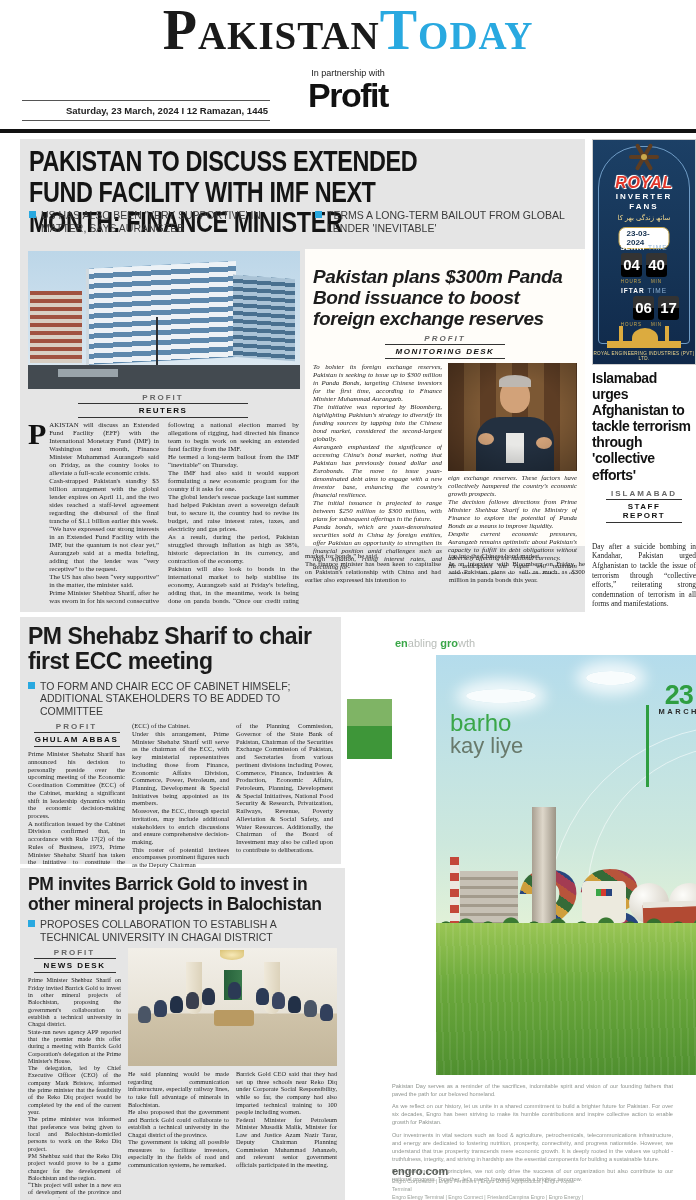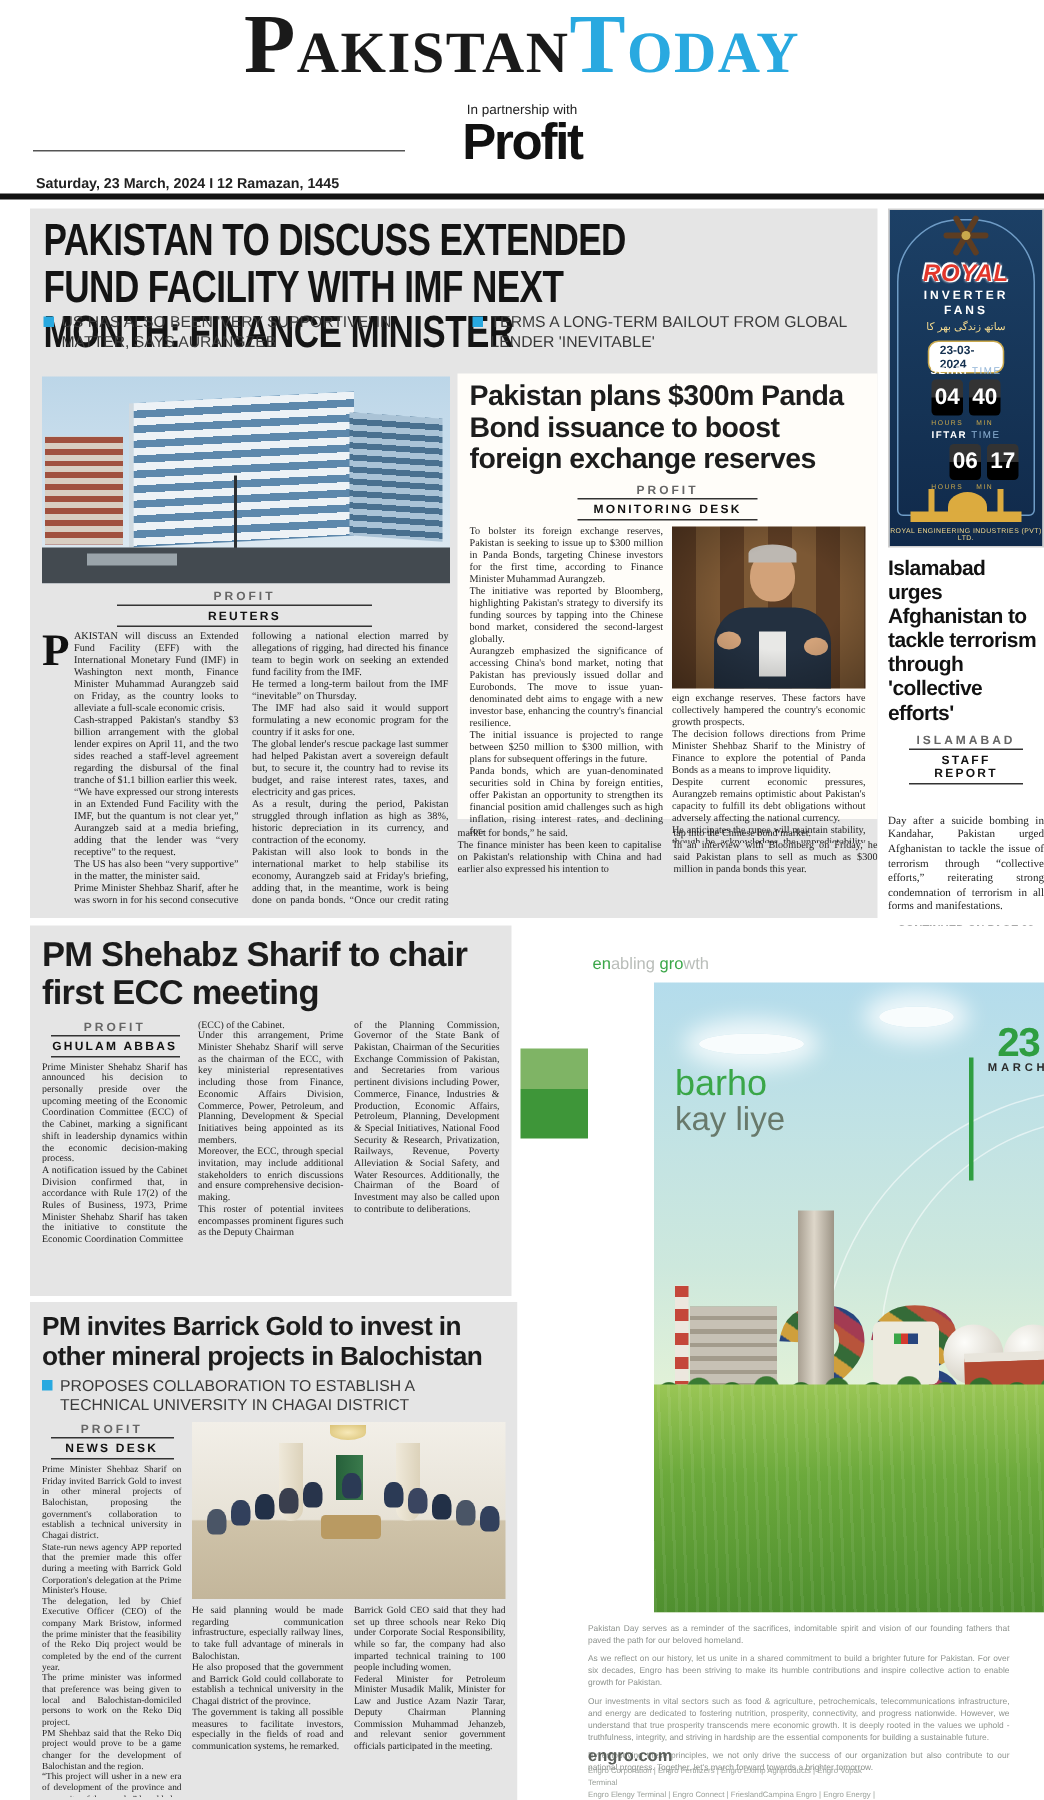--- a/index.html
+++ b/index.html
@@ -10,21 +10,21 @@
     font-family:"Liberation Sans", sans-serif; color:#1a1a1a;
   }
   
   .mast-title { position:absolute; top:2px; left:0; width:100%; text-align:center;
     font-family:"Liberation Serif", serif; font-variant:small-caps; font-size:56px; font-weight:600; letter-spacing:1px; line-height:1;}
   .mast-title .blue { color:#29a9e0; }
   .partnership { position:absolute; top:68px; left:0; width:100%; text-align:center; font-size:9px; color:#222; }
   .profit-logo { position:absolute; top:76px; left:0; width:100%; text-align:center;
     font-size:34px; font-weight:900; letter-spacing:-1.5px; color:#111; }
   .dateline, .issueline { position:absolute; top:100px; font-size:9.5px; font-weight:bold; color:#222;
-    border-top:1px solid #555; border-bottom:1px solid #555; padding:16px 2px; text-align:left;}
+    border-top:1px solid #555; border-bottom:1px solid #555; padding:4px 2px; text-align:right;}
   .dateline { left:22px; width:248px; }
   .issueline { right:22px; width:258px; }
   .mast-rule { position:absolute; top:129px; left:0; width:696px; height:4px; background:#121212; }
 
   
   .story-box { position:absolute; background:#e5e5e5; }
   .byline-block { text-align:center; }
   .byline-brand { font-size:8px; letter-spacing:2px; color:#666; font-weight:bold;
     border-bottom:1px solid #333; display:block; padding-bottom:1px;}
   .byline-source { font-size:8px; letter-spacing:1.5px; color:#111; font-weight:bold;
@@ -55,21 +55,21 @@
   .street-strip { position:absolute; left:0; bottom:0; width:100%; height:24px; background:#434a50; }
   .street-strip:before { content:""; position:absolute; left:30px; top:4px; width:60px; height:8px; background:#9aa4aa; }
   .pole { position:absolute; left:128px; bottom:20px; width:2px; height:52px; background:#2c2f32; }
   #lead-byline { position:absolute; left:58px; top:254px; width:170px; }
   #lead-cols { position:absolute; left:8px; top:282px; width:272px; height:184px; display:flex; gap:9px; }
   #lead-cols .col { width:131px; height:184px; }
   .dropcap { float:left; font-family:"Liberation Serif", serif; font-size:30px; line-height:0.82;
     font-weight:bold; padding:1px 3px 0 0; color:#111; }
 
   
-  #panda-box { position:absolute; left:305px; top:249px; width:280px; height:297px; background:#fffdf9; padding:6px 8px; }
+  #panda-box { position:absolute; left:305px; top:249px; width:280px; height:297px; background:#fffdf9; padding:18px 8px;font-style:italic; }
   #panda-headline { font-size:19px; font-weight:700; line-height:1.1; letter-spacing:-0.4px; color:#1d1d1d; }
   #panda-byline { width:120px; margin:4px auto 4px; }
   #panda-cols { display:flex; gap:6px; }
   #panda-cols .col { width:129px; height:212px; }
   #minister-photo { width:129px; height:108px; position:relative; overflow:hidden;
     background:repeating-linear-gradient(90deg,#5d3d24 0 16px,#7c5834 16px 32px); margin-bottom:3px;}
   #minister-photo .shade { position:absolute; inset:0; background:radial-gradient(ellipse at 55% 45%, rgba(0,0,0,0) 40%, rgba(0,0,0,.35)); }
   .m-suit { position:absolute; left:28px; bottom:-8px; width:78px; height:62px; background:#233040; border-radius:24px 24px 0 0; }
   .m-shirt { position:absolute; left:58px; bottom:8px; width:18px; height:30px; background:#e8e8e6; }
   .m-face { position:absolute; left:52px; top:16px; width:30px; height:34px; background:#d2a279; border-radius:50% 50% 45% 45%; }
@@ -139,21 +139,21 @@
   .curtain { position:absolute; top:14px; width:16px; height:52px; background:linear-gradient(90deg,#efe9da,#dcd2ba); border-radius:0 0 8px 8px; }
   .flagset { position:absolute; left:96px; top:22px; width:18px; height:30px; background:linear-gradient(90deg,#26603a,#3a7a4c); }
   .person { position:absolute; width:13px; height:17px; border-radius:45% 45% 30% 30%; }
   .mtable { position:absolute; left:86px; top:62px; width:40px; height:16px; background:#b99a62; border-radius:3px; }
   #bar-right-cols { display:flex; gap:7px; margin-top:4px; }
   #bar-right-cols .col { width:101px; height:122px; }
 
   
   #engro-ad { position:absolute; left:345px; top:617px; width:351px; height:583px; background:#fff; }
   #engro-tagline { position:absolute; left:50px; top:20px; font-size:11px; color:#b9bdb9; }
-  #engro-tagline .g { color:#3aa648; font-weight:normal;text-align:right; }
+  #engro-tagline .g { color:#3aa648; font-weight:bold;text-align:right; }
   #engro-img { position:absolute; left:47px; top:38px; width:281px; height:420px; overflow:hidden;
     background:linear-gradient(180deg,#b4dcec 0%,#cde8dd 45%,#dff0d8 62%,#e8f3da 70%);margin-left:44px; }
   .cloud { position:absolute; width:70px; height:14px; background:rgba(255,255,255,.9); border-radius:50%;
     box-shadow:0 0 14px 10px rgba(255,255,255,.75); }
   .arc { position:absolute; border:1px solid rgba(255,255,255,.55); border-radius:50%; }
   #engro-badge { position:absolute; right:18px; top:28px; text-align:center; }
   #engro-badge .num { font-size:27px; font-weight:800; color:#2f9e41; line-height:0.9; letter-spacing:-1px;}
   #engro-badge .mon { font-size:7.5px; font-weight:bold; letter-spacing:2.5px; color:#2b2b2b; }
   #slogan { position:absolute; left:14px; top:56px; line-height:1.0; }
   #slogan .s1 { font-size:24px; color:#3aa648; }
@@ -326,20 +326,24 @@
     <div id="isb-byline" class="byline-block">
       <span class="byline-brand">ISLAMABAD</span>
       <span class="byline-source">STAFF REPORT</span>
     </div>
     <div id="isb-body" class="body-text">Day after a suicide bombing in Kandahar, Pakistan urged Afghanistan to tackle the issue of terrorism through “collective efforts,” reiterating strong condemnation of terrorism in all forms and manifestations.</div>
     <div id="isb-cont">» CONTINUED ON PAGE 03</div>
   </div>
 
   <div class="story-box" id="ecc-box">
     <div id="ecc-headline">PM Shehabz Sharif to chair first ECC meeting</div>
+    <div class="kicker" id="ecc-kicker">
+        <span class="sq"></span>
+        <span class="ktext">TO FORM AND CHAIR ECC OF CABINET HIMSELF; ADDITIONAL STAKEHOLDERS TO BE ADDED TO COMMITTEE</span>
+      </div>
     <div id="ecc-cols">
       <div class="col">
         <div id="ecc-byline" class="byline-block">
           <span class="byline-brand">PROFIT</span>
           <span class="byline-source">GHULAM ABBAS</span>
         </div>
         <div class="body-text small-body" style="height:128px;">Prime Minister Shehabz Sharif has announced his decision to personally preside over the upcoming meeting of the Economic Coordination Committee (ECC) of the Cabinet, marking a significant shift in leadership dynamics within the economic decision-making process.
 A notification issued by the Cabinet Division confirmed that, in accordance with Rule 17(2) of the Rules of Business, 1973, Prime Minister Shehabz Sharif has taken the initiative to constitute the Economic Coordination Committee</div>
       </div>
       <div class="col body-text small-body">(ECC) of the Cabinet.

